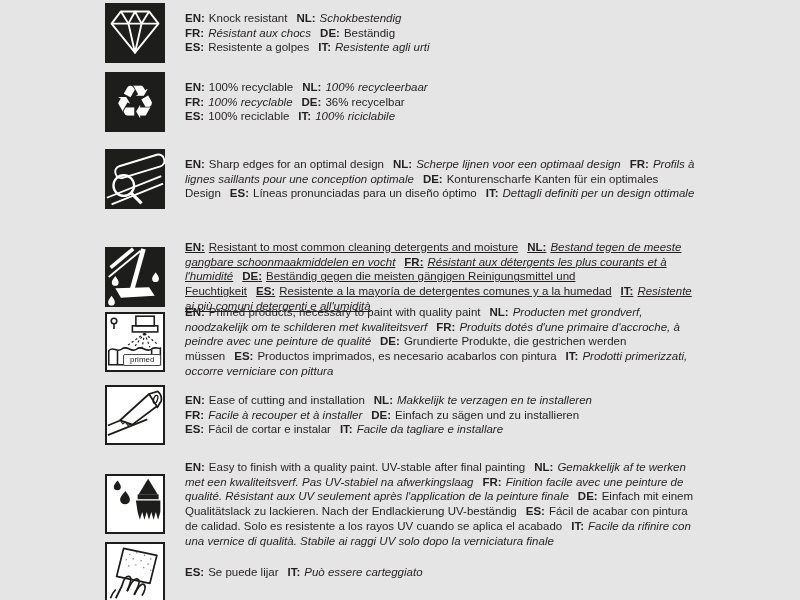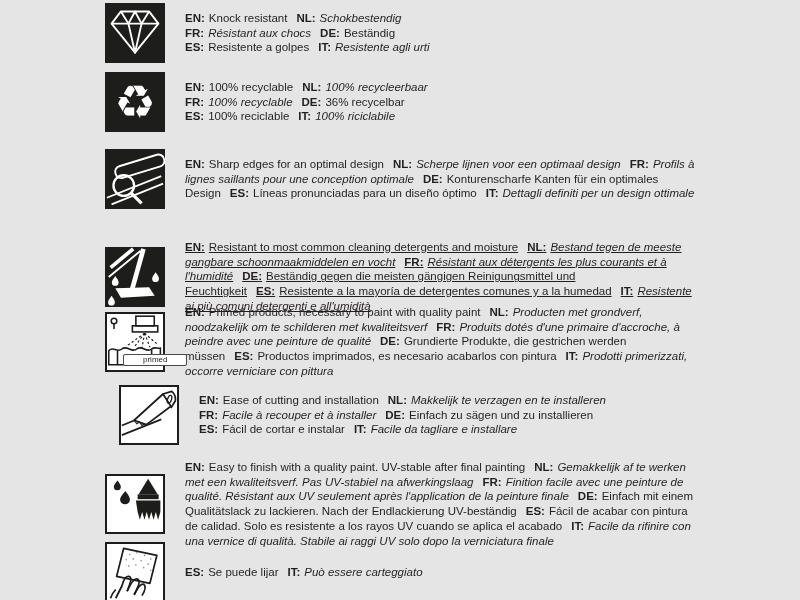--- a/index.html
+++ b/index.html
@@ -8,21 +8,21 @@
     font-family:"Liberation Sans",sans-serif;color:#231f20;
   }
   .feature-row{position:absolute;left:105px;display:flex;align-items:center;gap:20px;width:606px;}
   .icon-box{flex:0 0 auto;width:60px;height:60px;position:relative;box-sizing:border-box;}
   .icon-box.inverse{background:#1d1d1b;}
   .icon-box.outline{background:#ffffff;border:2.5px solid #1d1d1b;}
   .icon-box svg{position:absolute;left:0;top:0;width:100%;height:100%;}
   .glyph{position:absolute;left:0;top:0;right:0;bottom:0;display:flex;align-items:center;justify-content:center;
          color:#fff;font-size:46px;line-height:1;}
   .primed-label{position:absolute;left:16px;top:40px;font-size:8px;line-height:10px;color:#1d1d1b;
-                background:#fff;border:1px solid #4a4a4a;padding:0 19px;border-radius:2px;}
+                background:#fff;border:1px solid #4a4a4a;padding:0 6px;border-radius:2px;}
   .text-block{width:512px;font-size:11.5px;line-height:14.7px;}
   .text-line{display:block;}
   .lang{font-weight:bold;margin-right:4px;white-space:nowrap;}
   .val + .lang{margin-left:9px;}
   .it{font-style:italic;}
 </style>
 </head>
 <body>
 
 <div class="page">
@@ -109,21 +109,21 @@
         <line x1="12" y1="42" x2="12" y2="58"></line>
         <line x1="51" y1="41" x2="51" y2="58"></line>
       </g>
     </svg>
     <span class="primed-label">primed</span>
   </div>
         <div class="text-block">
           <div class="text-line"><span class="lang">EN:</span><span class="val">Primed products, necessary to paint with quality paint</span><span class="lang">NL:</span><span class="val it">Producten met grondverf, noodzakelijk om te schilderen met kwaliteitsverf</span><span class="lang">FR:</span><span class="val it">Produits dotés d'une primaire d'accroche, à peindre avec une peinture de qualité</span><span class="lang">DE:</span><span class="val">Grundierte Produkte, die gestrichen werden müssen</span><span class="lang">ES:</span><span class="val">Productos imprimados, es necesario acabarlos con pintura</span><span class="lang">IT:</span><span class="val it">Prodotti primerizzati, occorre verniciare con pittura</span></div>
         </div>
       </div>
-      <div class="feature-row" style="top: 385px; justify-content: flex-end;">
+      <div class="feature-row" style="top: 385px;">
         <div class="icon-box outline">
     <svg viewBox="0 0 64 64" aria-hidden="true">
       <g fill="none" stroke="#1d1d1b" stroke-width="2" stroke-linejoin="round">
         <line x1="1" y1="44" x2="40" y2="28"></line>
         <line x1="1" y1="55" x2="46" y2="37"></line>
         <polygon points="15,38 48,8 57,22 29,43" fill="#ffffff"></polygon>
         <path d="M48,8 L58,5 Q63,9 62,16 L57,24"></path>
         <ellipse cx="55.5" cy="14" rx="2.2" ry="4.6" transform="rotate(18 55.5 14)" stroke-width="1.6"></ellipse>
         <path d="M15,38 l3,4 l3,-2 l3,4 l3,-2" stroke-width="1.4"></path>
       </g>

